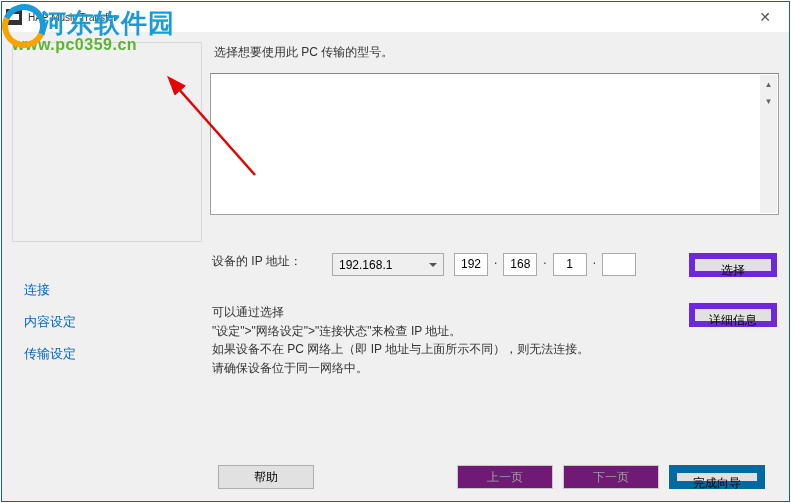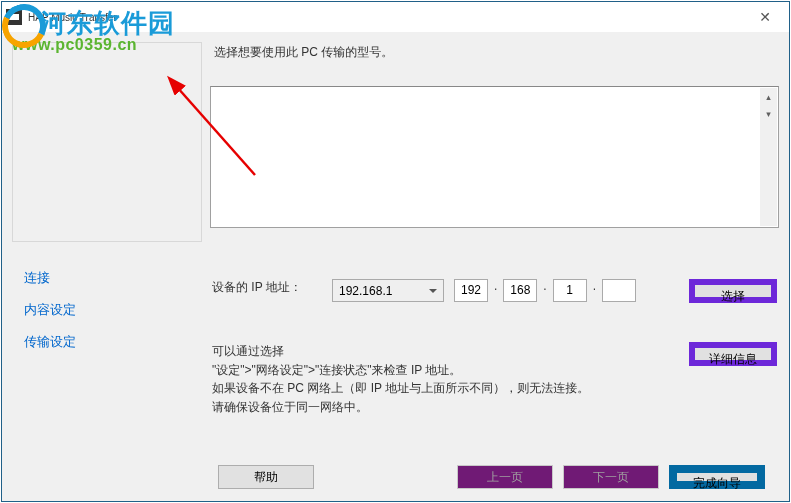--- a/index.html
+++ b/index.html
@@ -8,26 +8,26 @@
     .window { width: 789px; height: 501px; border: 1px solid #206088; position: absolute; top: 1px; left: 1px; background: #fff; display: flex; flex-direction: column; }
     
     .titlebar { height: 30px; background: #fff; display: flex; align-items: center; padding: 0 4px; border-bottom: 0px solid #e0e0e0; }
     .titlebar-icon { width: 16px; height: 16px; background: #333; margin-right: 6px; display: flex; align-items: center; justify-content: center; }
     .titlebar-icon::after { content: ""; width: 10px; height: 6px; background: #fff; }
     .titlebar-text { flex: 1; font-size: 10px; color: #333; }
     .close-btn { width: 40px; height: 28px; display: flex; align-items: center; justify-content: center; cursor: pointer; font-size: 14px; color: #555; }
 
     .content-area { flex: 1; display: flex; background: #f0f0f0; padding: 10px; gap: 8px; position: relative; }
     
-    .sidebar { width: 190px; display: flex; flex-direction: column; gap: 8px; }
+    .sidebar { width: 190px; display: flex; flex-direction: column; gap: 20px; }
     .sidebar-top { height: 200px; border: 1px solid #d8d8d8; background: #f0f0f0; }
     .sidebar-nav { flex: 1; padding: 12px 8px; }
     .nav-item { font-size: 13px; color: #0066cc; padding: 7px 4px; cursor: pointer; }
     
-    .main-panel { flex: 1; display: flex; flex-direction: column; gap: 21px; }
+    .main-panel { flex: 1; display: flex; flex-direction: column; gap: 8px; }
     .instruction-row { font-size: 12px; color: #333; padding: 2px 4px 4px 4px; }
     
     .listbox { height: 142px; background: #fff; border: 1px solid #a0a0a0; border-top-color: #888; position: relative; }
     .listbox-inner { position: absolute; inset: 2px; right: 20px; }
     .scrollbar { position: absolute; right: 1px; top: 1px; bottom: 1px; width: 17px; background: #f0f0f0; }
     .scroll-up, .scroll-down { height: 17px; display: flex; align-items: center; justify-content: center; font-size: 9px; color: #606060; }
     
     .ip-row { display: flex; align-items: flex-start; gap: 10px; margin-top: 30px; padding: 0 2px; }
     .ip-label { font-size: 12px; color: #333; width: 110px; }
     .ip-select { width: 112px; height: 23px; border: 1px solid #aaa; background: #efefef; font-size: 12px; padding: 0 20px 0 6px; position: relative; display: flex; align-items: center; }

